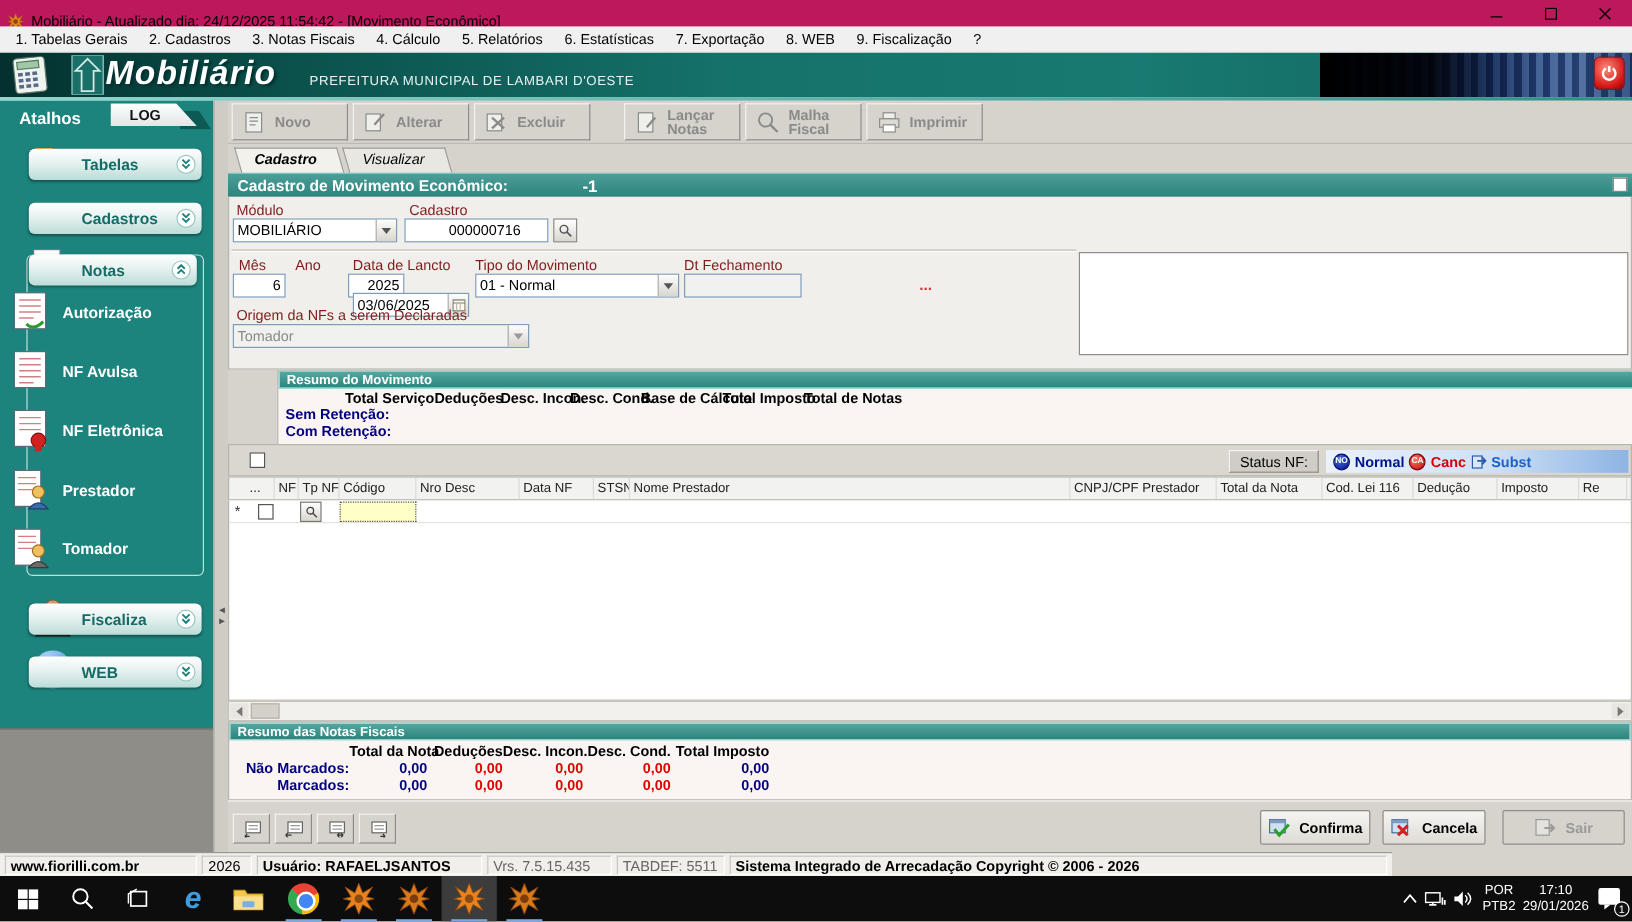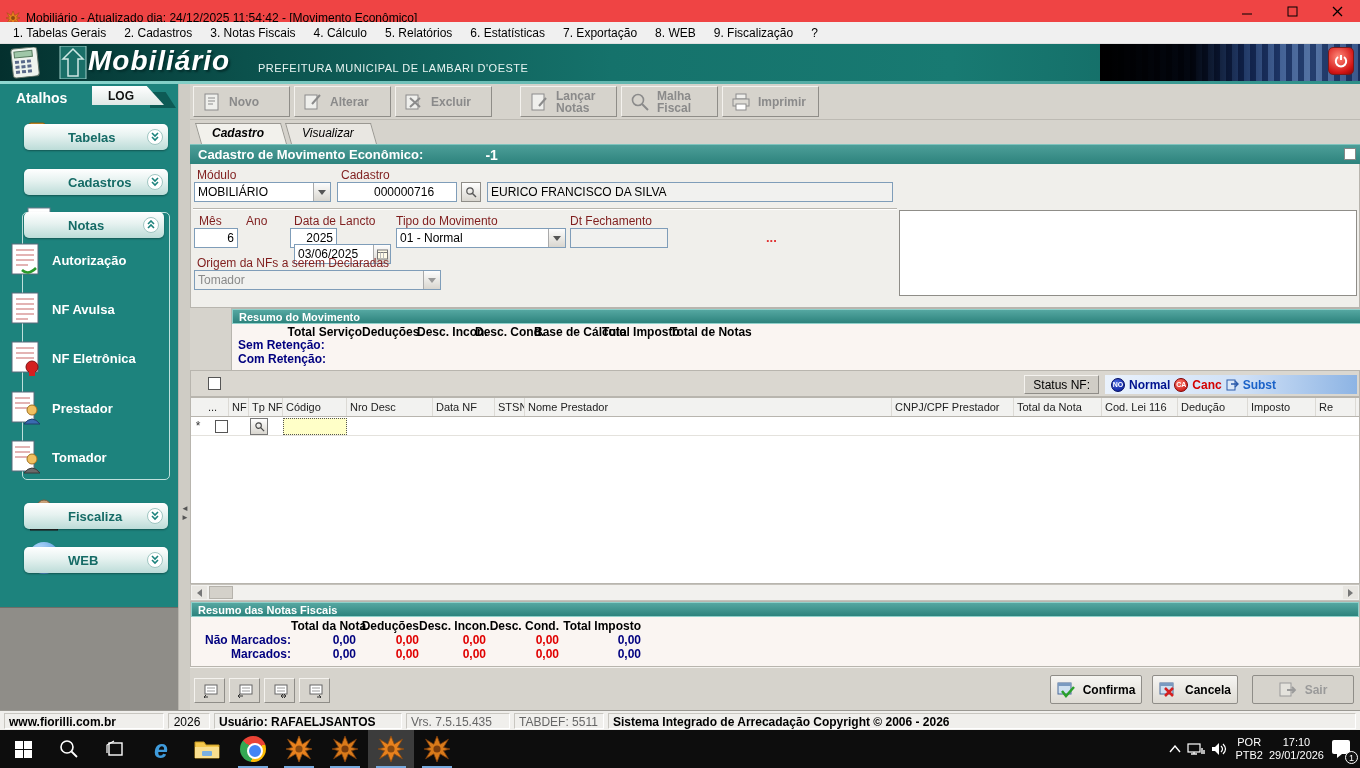--- a/index.html
+++ b/index.html
@@ -2,21 +2,21 @@
 <html><head>
 <meta charset="utf-8">
 <style>
   * { box-sizing: border-box; margin: 0; padding: 0; }
   html,body { width:1360px; height:768px; overflow:hidden; }
   body { font-family:"Liberation Sans", sans-serif; font-size:12px; }
   #screen { position:relative; width:1360px; height:768px; background:#d6d3cc; }
   .abs { position:absolute; }
 
   
-  .titlebar { left:0; top:0; width:1360px; height:36px; background:#ef4444; display:flex; align-items:center; padding-left:6px; }
+  .titlebar { left:0; top:0; width:1360px; height:36px; background:#be185d; display:flex; align-items:center; padding-left:6px; }
   .titlebar .ttext { font-size:12px; color:#000; margin-left:6px; white-space:nowrap; }
   .wctrls { position:absolute; right:0; top:0; height:22px; display:flex; }
   .wctrl { width:45px; height:22px; display:flex; align-items:center; justify-content:center; }
 
   
   .menubar { left:0; top:22px; width:1360px; height:22px; background:#f0f0f0; display:flex; align-items:center; padding-left:4px; border-bottom:1px solid #e0e0e0; }
   .menuitem { padding:2px 9px; color:#000; white-space:nowrap; }
 
   
   .banner { left:0; top:44px; width:1360px; height:37px; background:linear-gradient(90deg,#04302e 0%,#0b514c 18%,#15726b 45%,#187a72 70%,#10605c 100%); overflow:hidden; }
@@ -125,21 +125,21 @@
   .v-navy { font-weight:bold; color:#00007f; }
   .v-red { font-weight:bold; color:#e00000; }
 
   
   .footer { position:absolute; left:0; top:583px; width:1170px; height:43px; background:#d6d3cc; border-top:1px solid #f4f2ee; }
   .navbtn { position:absolute; top:10px; width:31px; height:25px; background:#d6d3cc; border:1px solid; border-color:#f4f2ee #8f8d88 #8f8d88 #f4f2ee; display:flex; align-items:center; justify-content:center; }
   .actbtn { position:absolute; top:7px; height:29px; background:linear-gradient(#f6f5f2,#dedbd4); border:1px solid #8f8d88; border-radius:2px; display:flex; align-items:center; justify-content:center; gap:8px; font-weight:bold; font-size:12px; color:#000; }
   .actbtn.dis { color:#9a9a9a; background:#d6d3cc; }
 
   
-  .statusbar { left:0; top:710px; width:1360px; height:20px; background:#f0efec; border-top:1px solid #9a9892; display:flex; align-items:center; font-size:12px; }
+  .statusbar { left:0; top:710px; width:1160px; height:20px; background:#f0efec; border-top:1px solid #9a9892; display:flex; align-items:center; font-size:12px; }
   .sseg { height:16px; margin-left:4px; padding:1px 8px 0 4px; border:1px solid; border-color:#c8c6c0 #ffffff #ffffff #c8c6c0; white-space:nowrap; }
   .sseg.b { font-weight:bold; }
   .sseg.g { color:#666; }
 
   
   .taskbar { left:0; top:730px; width:1360px; height:38px; background:#0d0d0d; display:flex; align-items:center; }
   .ticon { width:46px; height:38px; display:flex; align-items:center; justify-content:center; position:relative; }
   .ticon.active { background:#3c3c3c; }
   .ticon .under { position:absolute; bottom:0; left:8px; right:8px; height:2px; background:#76a9dd; }
   .tray { position:absolute; right:0; top:0; height:38px; display:flex; align-items:center; gap:6px; padding-right:6px; color:#fff; }
@@ -467,23 +467,20 @@
       </div>
       <div class="fld" style="left:146px;top:18px;width:120px;padding-left:36px;">
           <span>000000716</span>
         </div>
       <div class="sqbtn" style="left:270px;top:18px;">
         <svg width="12" height="12" viewBox="0 0 12 12">
             <circle cx="5" cy="5" r="3.2" fill="none" stroke="#555" stroke-width="1.2"></circle>
             <line x1="7.5" y1="7.5" x2="11" y2="11" stroke="#555" stroke-width="1.4"></line>
           </svg>
       </div>
-      <div class="fld gray" style="left:296px;top:18px;width:406px;">
-          <span>EURICO FRANCISCO DA SILVA</span>
-        </div>
 
       <div class="divline"></div>
       <div class="whitebox"></div>
 
       <span class="lbl" style="left:8px;top:50px;">Mês</span>
       <span class="lbl" style="left:55px;top:50px;">Ano</span>
       <span class="lbl" style="left:103px;top:50px;">Data de Lancto</span>
       <span class="lbl" style="left:205px;top:50px;">Tipo do Movimento</span>
       <span class="lbl" style="left:379px;top:50px;">Dt Fechamento</span>
 

